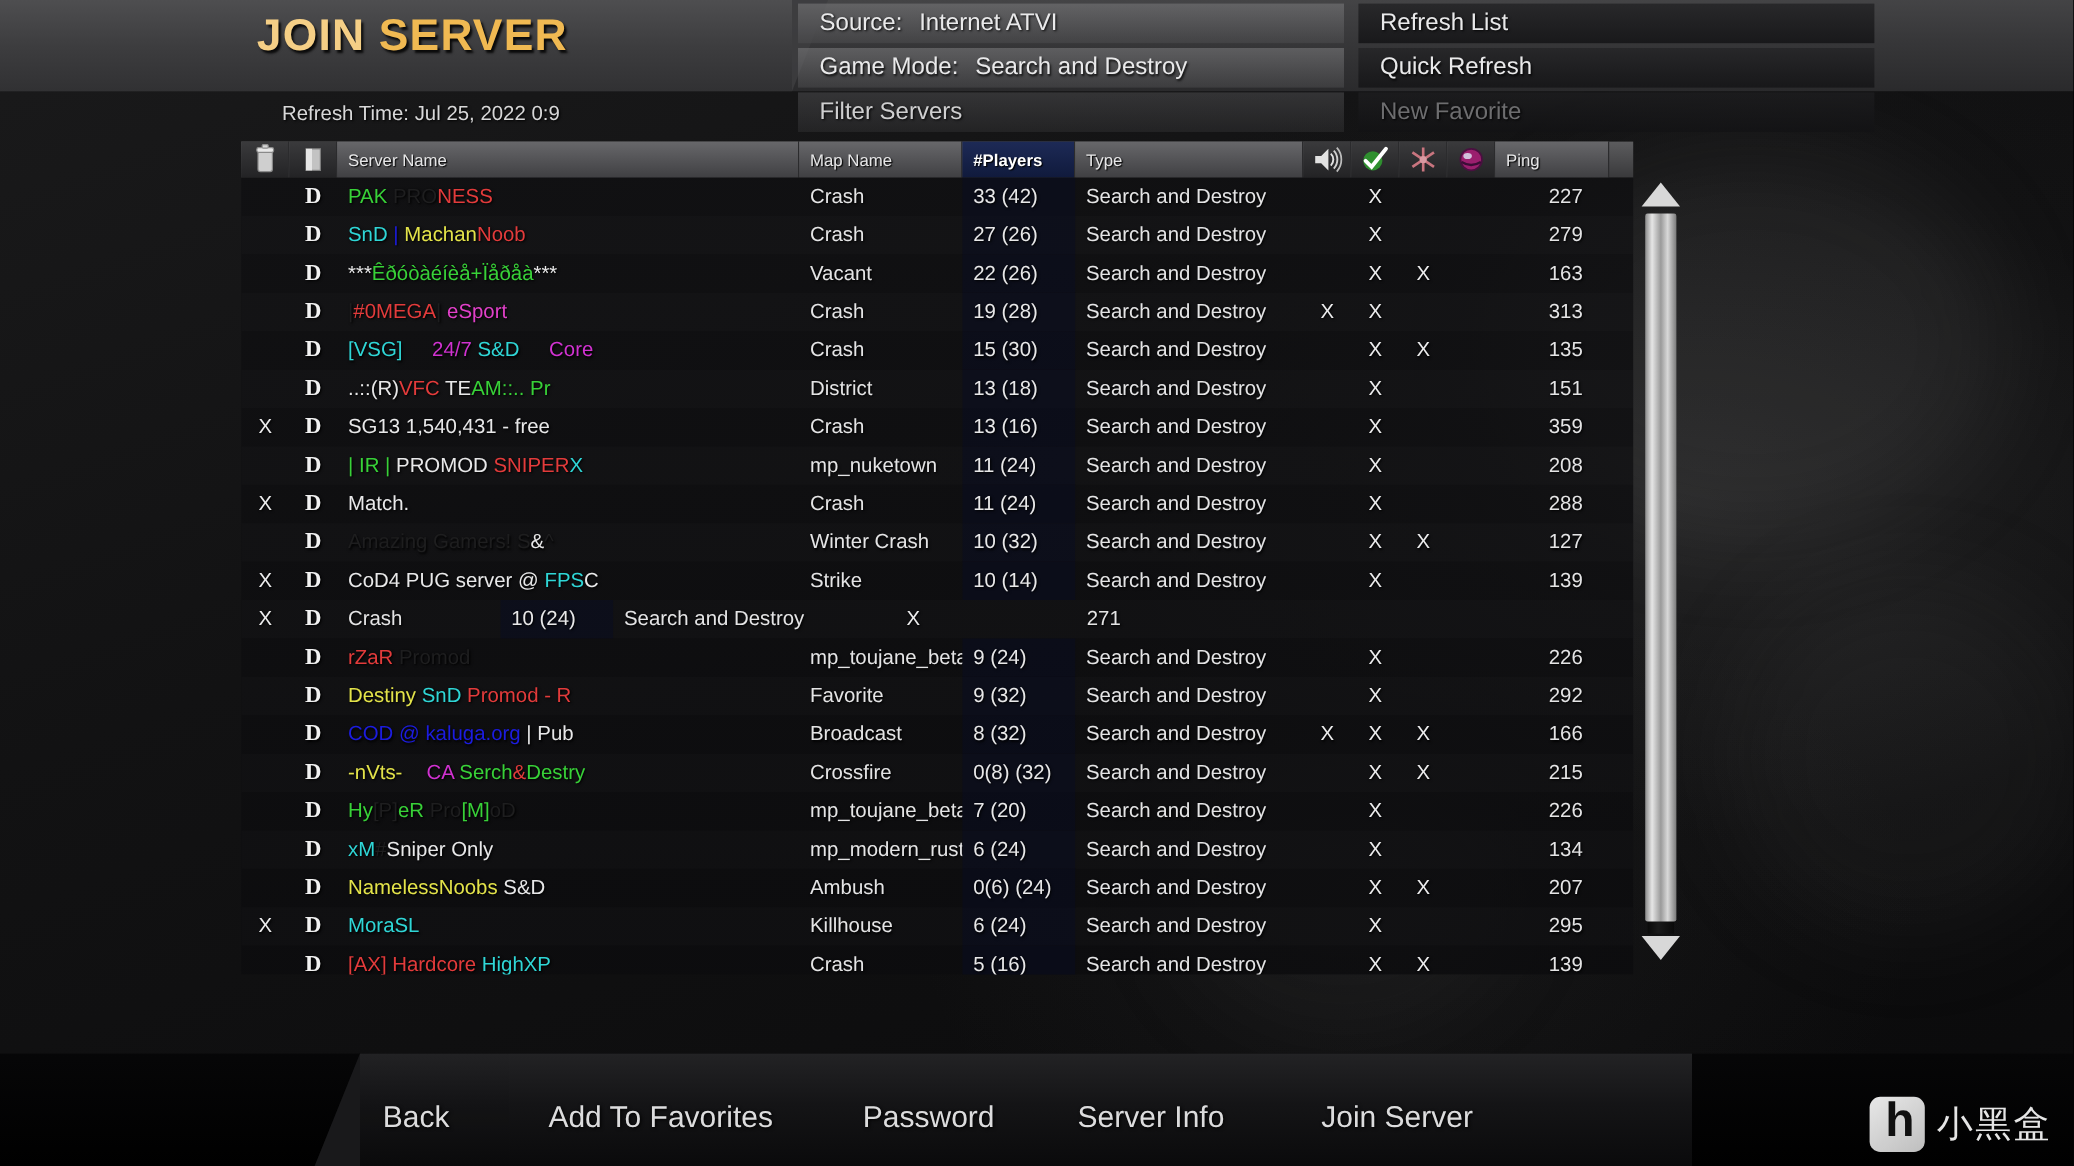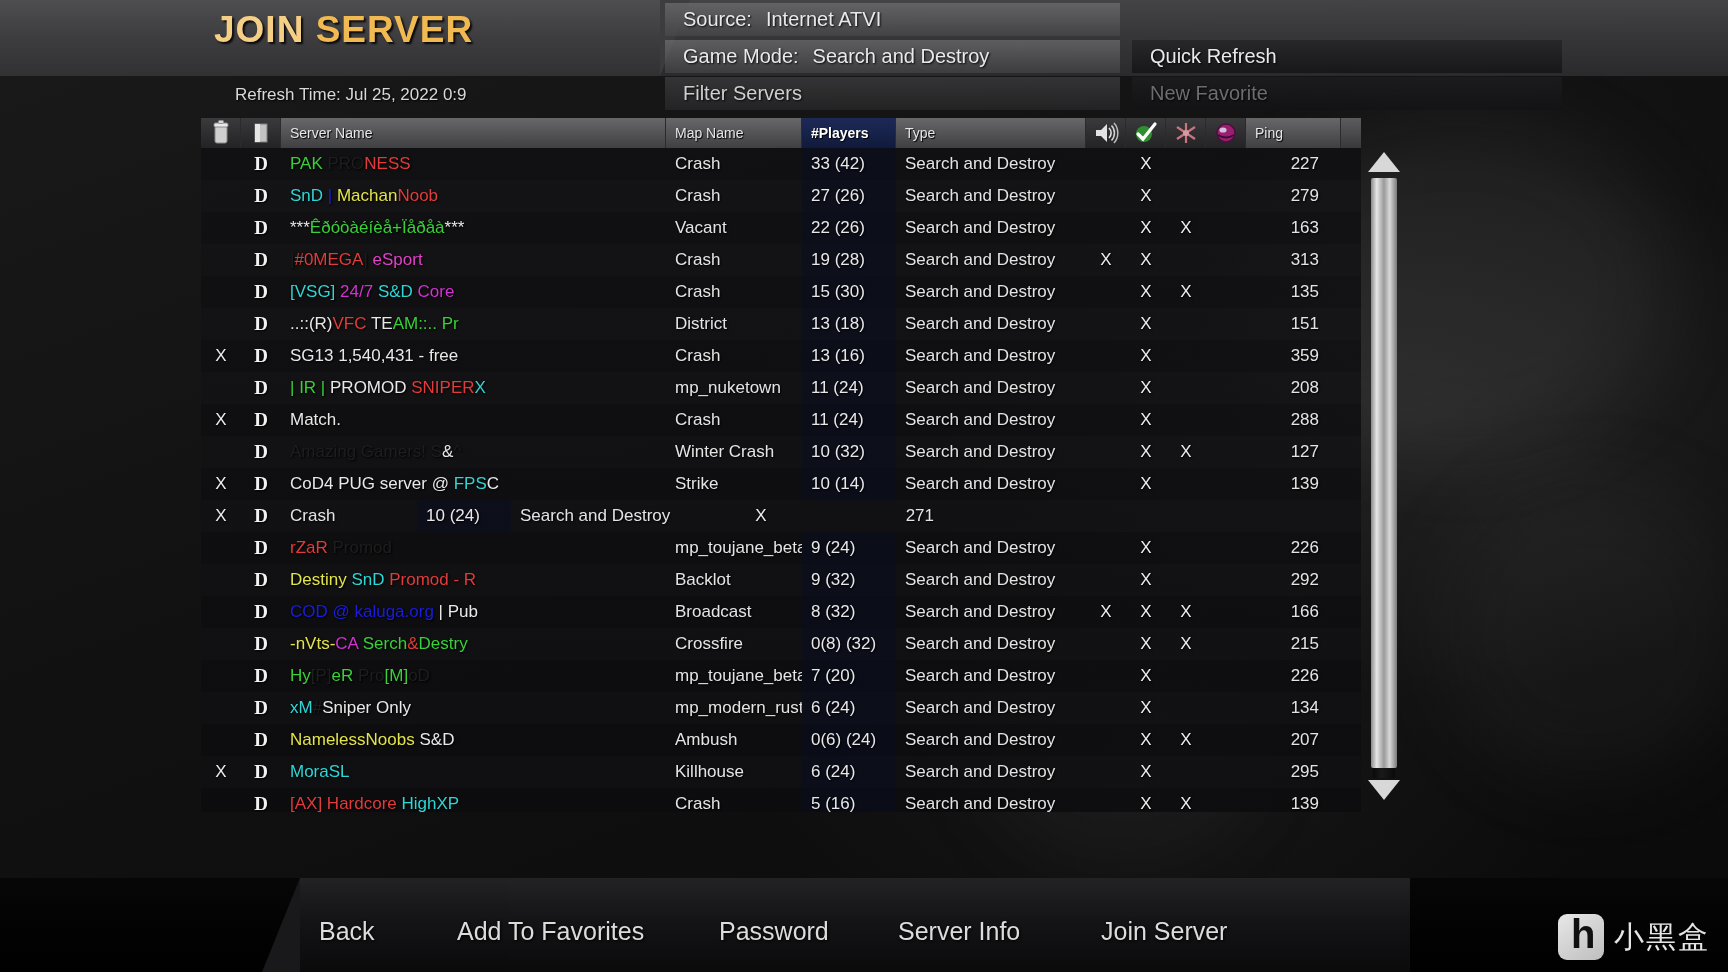--- a/index.html
+++ b/index.html
@@ -147,21 +147,21 @@
   .xmark { color:#ededee; font-size:17px; }
 
   
   .n-white  { color:#e8e8e9; }
   .n-red    { color:#e23b3b; }
   .n-green  { color:#38d138; }
   .n-yellow { color:#e3e34a; }
   .n-blue   { color:#1c1ce0; }
   .n-cyan   { color:#2fd6d6; }
   .n-pink   { color:#e040c8; }
-  .n-magenta{ color:#d132d1; }
+  .n-magenta{ color:#d132d1;margin-left:20px; }
   .n-black  { color:#1e1e1f; }
 
   
   .scrollbar {
     position:absolute; left:1365px; top:150px; width:38px; height:660px;
   }
   .sb-track {
     position:absolute; left:8px; top:28px; width:22px; height:600px;
     background: linear-gradient(90deg,#0a0a0a,#1a1a1a 40%,#0a0a0a);
   }
@@ -232,20 +232,21 @@
   </div>
 
   <div class="strip strip-mid r0">
     <span class="lbl">Source:</span><span class="gap"></span><span class="lbl-val">Internet ATVI</span>
   </div>
   <div class="strip strip-mid r1">
     <span class="lbl">Game Mode:</span><span class="gap"></span><span class="lbl-val">Search and Destroy</span>
   </div>
   <div class="strip strip-mid-dim r2">Filter Servers</div>
 
+  <div class="strip strip-right r0">Refresh List</div>
   <div class="strip strip-right r1">Quick Refresh</div>
   <div class="strip strip-right-dim r2">New Favorite</div>
 
   <div class="refresh-time">Refresh Time: Jul 25, 2022  0:9</div>
 
   <div class="table-wrap">
     <div class="thead">
       <div class="th c-fav iconcol">
         <svg width="22" height="26" viewBox="0 0 22 26" style="margin-top:2px">
           <rect x="5" y="6" width="12" height="17" rx="2" fill="#cfcfcf" stroke="#8a8a8a"></rect>
@@ -464,21 +465,21 @@
           <div class="cell c-voice ctr xmark"></div>
           <div class="cell c-pure ctr xmark">X</div>
           <div class="cell c-mod ctr xmark"></div>
           <div class="cell c-aa ctr xmark"></div>
           <div class="cell c-ping ping">226</div>
         </div>
         <div class="row">
           <div class="cell c-fav ctr xmark"></div>
           <div class="cell c-lock dcol">D</div>
           <div class="cell c-name"><span class="n-yellow">Destiny </span><span class="n-cyan">SnD </span><span class="n-red">Promod - R</span></div>
-          <div class="cell c-map">Backlot</div>
+          <div class="cell c-map">Favorite</div>
           <div class="cell c-play players">9 (32)</div>
           <div class="cell c-type">Search and Destroy</div>
           <div class="cell c-voice ctr xmark"></div>
           <div class="cell c-pure ctr xmark">X</div>
           <div class="cell c-mod ctr xmark"></div>
           <div class="cell c-aa ctr xmark"></div>
           <div class="cell c-ping ping">292</div>
         </div>
         <div class="row">
           <div class="cell c-fav ctr xmark"></div>

